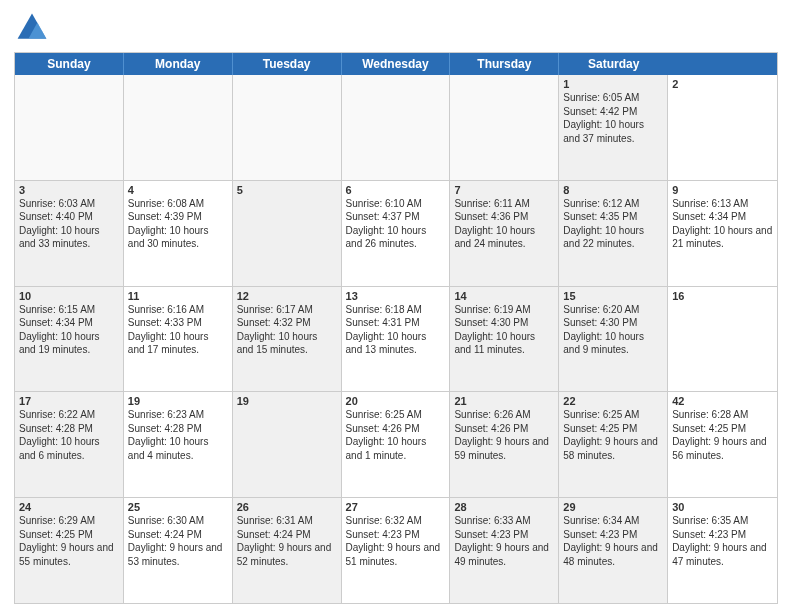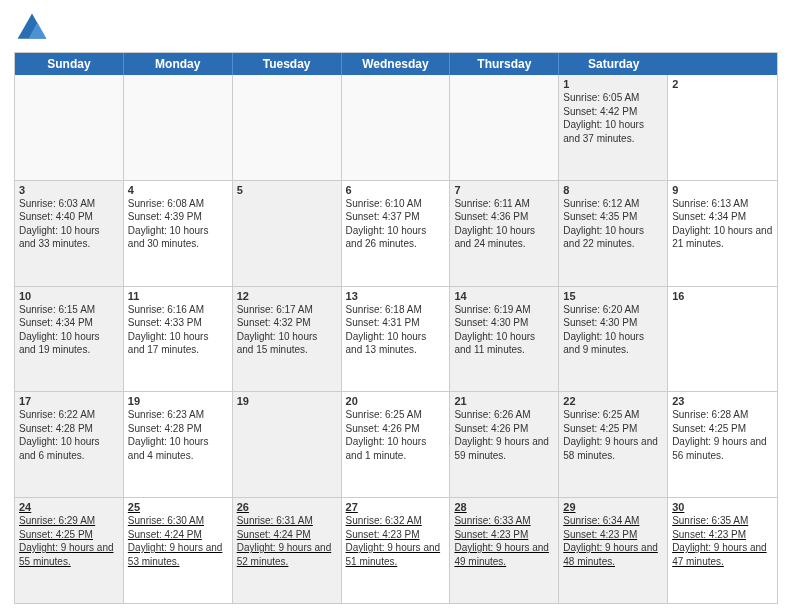--- a/index.html
+++ b/index.html
@@ -84,21 +84,21 @@
       flex: 1;
       display: flex;
       flex-direction: column;
     }
     .cal-row {
       display: grid;
       grid-template-columns: repeat(7, 1fr);
       flex: 1;
       border-bottom: 1px solid #ccc;
     }
-    .cal-row:last-child { border-bottom: none; text-decoration: underline; }
+    .cal-row:last-child { border-bottom: none; }
     .cal-cell {
       border-right: 1px solid #ccc;
       padding: 3px 4px;
       font-size: 9.5px;
       color: #333;
       vertical-align: top;
       background: #fff;
     }
     .cal-cell:last-child { border-right: none; }
     .cal-cell.empty { background: #f9f9f9; }
@@ -272,21 +272,21 @@
 Sunset: 4:26 PM
 Daylight: 9 hours and 59 minutes.</div>
           </div>
           <div class="cal-cell shaded">
             <span class="day-num">22</span>
             <div class="cell-text">Sunrise: 6:25 AM
 Sunset: 4:25 PM
 Daylight: 9 hours and 58 minutes.</div>
           </div>
           <div class="cal-cell">
-            <span class="day-num">23</span>
+            <span class="day-num">42</span>
             <div class="cell-text">Sunrise: 6:28 AM
 Sunset: 4:25 PM
 Daylight: 9 hours and 56 minutes.</div>
           </div>
         </div>
         <div class="cal-row">
           <div class="cal-cell shaded">
             <span class="day-num">24</span>
             <div class="cell-text">Sunrise: 6:29 AM
 Sunset: 4:25 PM

